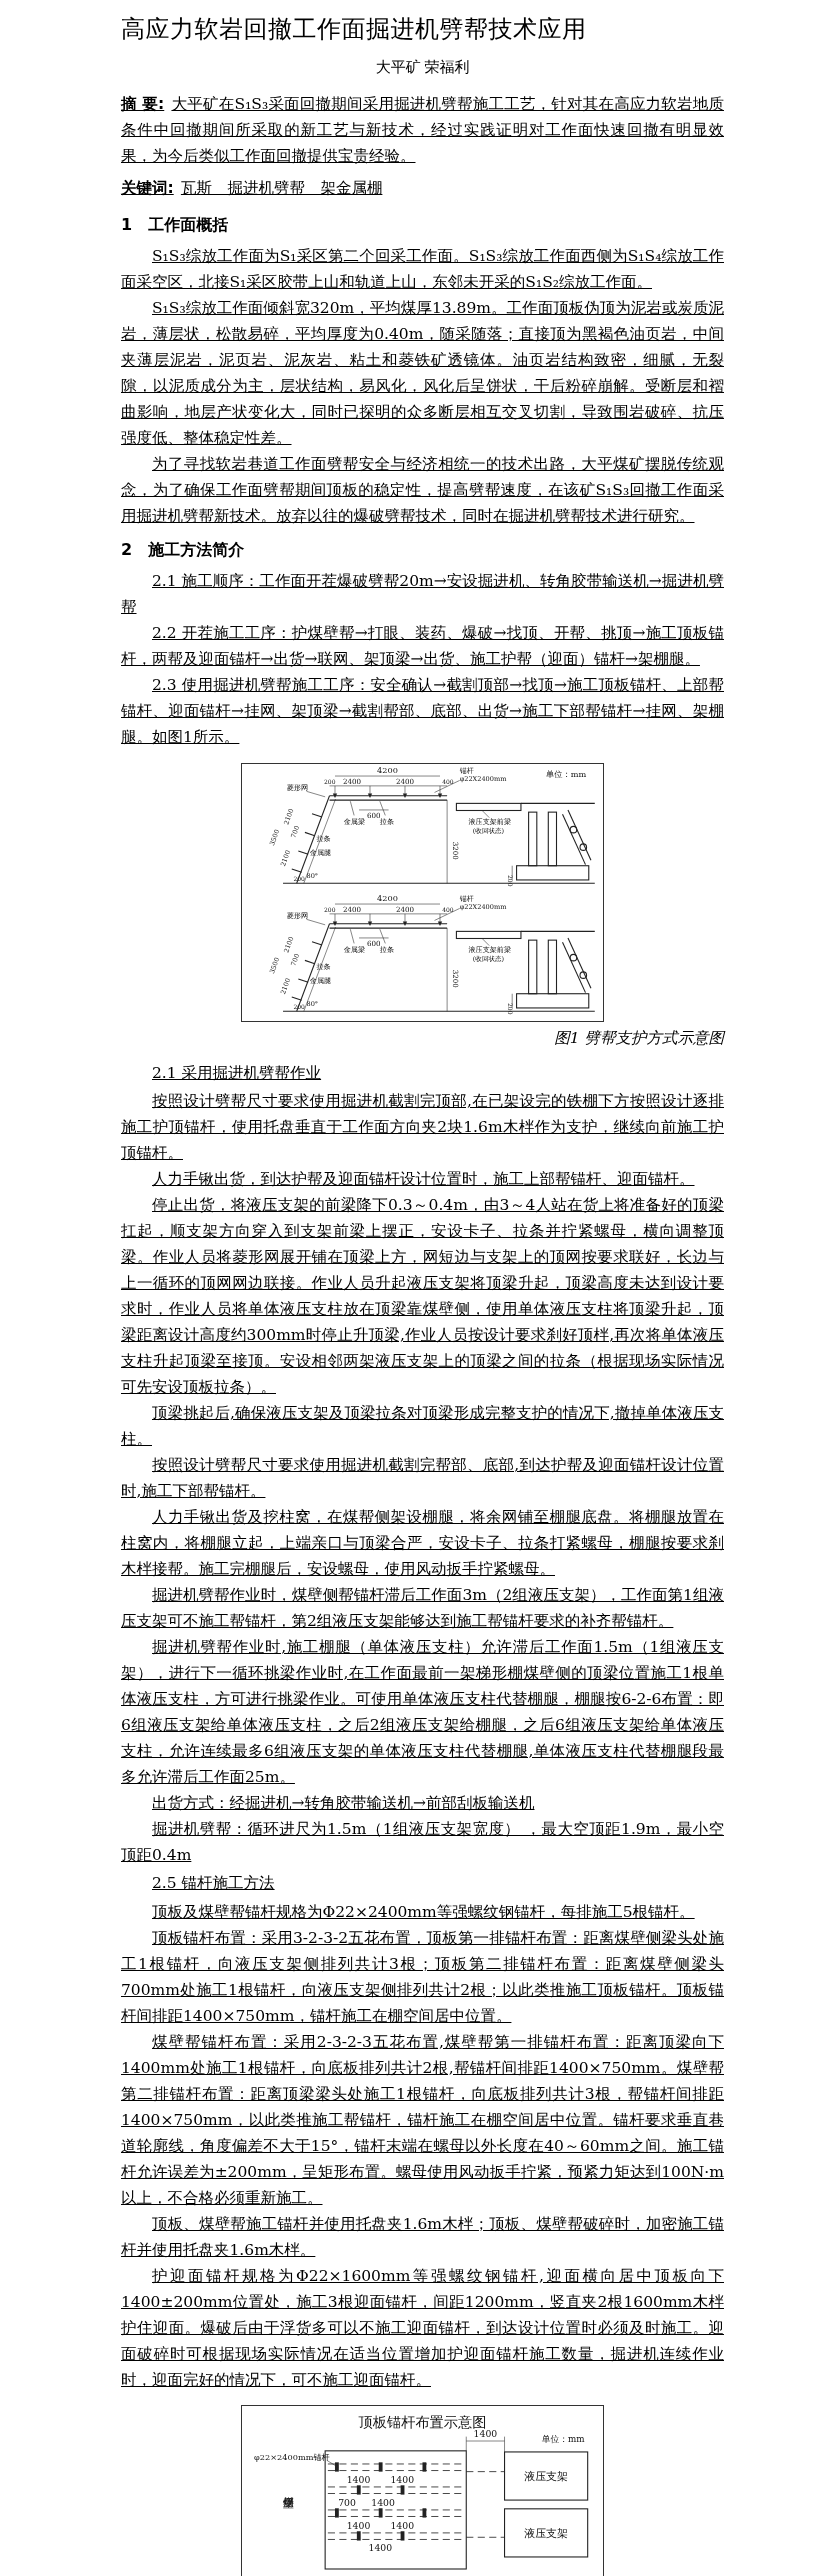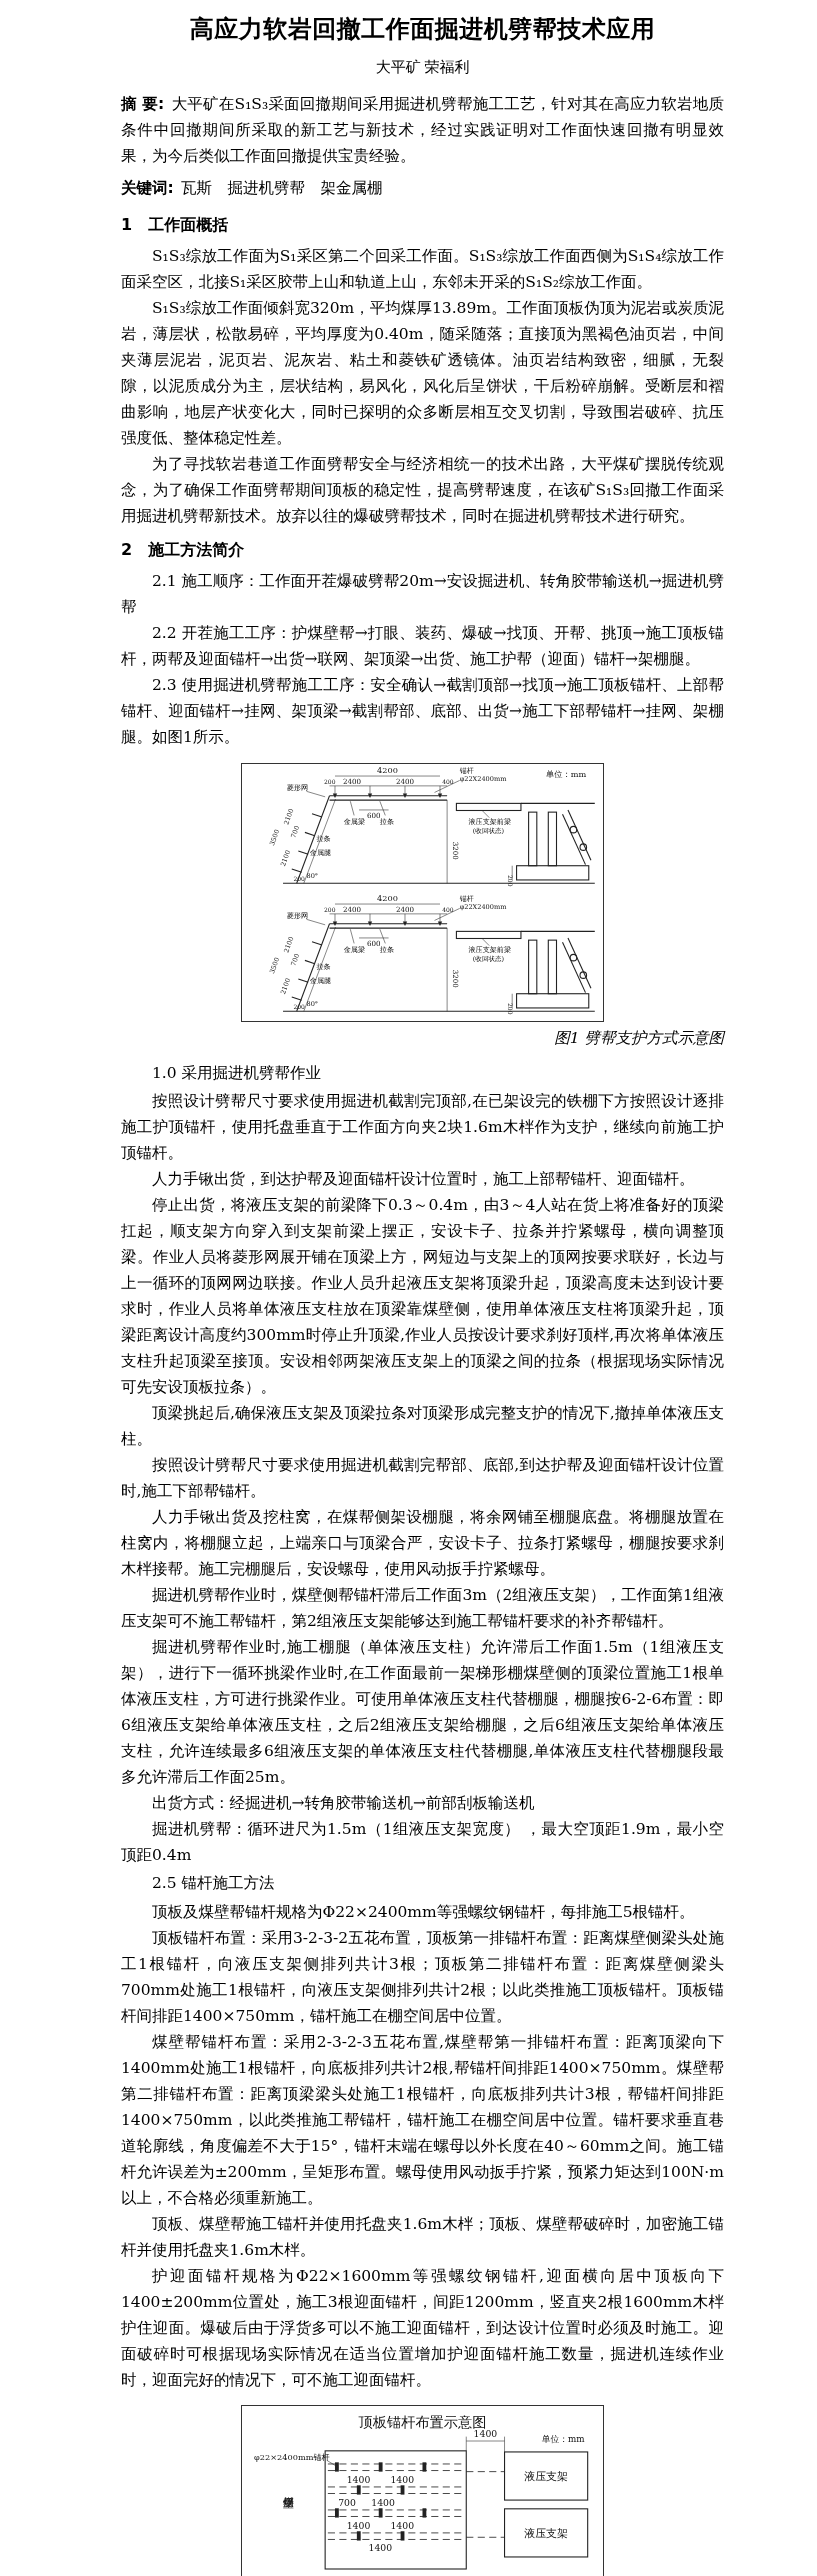--- a/index.html
+++ b/index.html
@@ -1,22 +1,22 @@
 <!DOCTYPE html>
 <html style="font-size:8.2px"><head>
 <meta charset="utf-8">
 <style>
   html,body{margin:0;padding:0;background:#ffffff;}
   body{width:818px;min-height:3315px;color:#000;
        font-family:"DejaVu Serif","Liberation Serif",serif;}
   .page{width:603px;margin-left:121px;padding-top:13.4px;}
-  .title{font-size:24px;font-weight:bold;text-align:center;margin:0 0 12.4px 0;
+  .title{font-size:24px;font-weight:normal;text-align:left;margin:0 0 12.4px 0;
          font-family:"DejaVu Sans","Liberation Sans",sans-serif;letter-spacing:0.5px;}
   .author{font-size:15px;text-align:center;margin:0 0 14.4px 0;font-family:Liberation Serif, serif;}
-  p{margin:0;font-size:15.5px;line-height:26px;text-align:justify;}
+  p{margin:0;font-size:15.5px;line-height:26px;text-align:justify;text-decoration:underline;}
   .abs{margin-bottom:4.1px;}
   .lab{font-weight:bold;font-family:"DejaVu Sans","Liberation Sans",sans-serif;margin-right:7.2px;}
   .kw{margin:6.2px 0 13.4px 0;}
   h2{font-size:16px;margin:11.3px 0 7.2px 0;font-weight:bold;
      font-family:"DejaVu Sans","Liberation Sans",sans-serif;}
   .ind{text-indent:2em;}
   .subh{text-indent:2em;margin:2.1px 0;}
   .figbox{width:361px;margin:12.4px auto 4.1px auto;border:1px solid #333;background:#fff;}
   .figbox svg{display:block;width:100%;height:auto;}
   .cap{text-align:right;font-size:15.5px;line-height:24px;margin:3.1px 0 10.3px 0;font-style:italic;}
@@ -174,21 +174,21 @@
       <text x="94" y="214" font-size="11">200</text>
       <text x="118" y="208" font-size="12">80°</text>
       <text x="386" y="142" font-size="13" transform="rotate(90 386 142)">3200</text>
       <text x="414" y="110" font-size="13">液压支架前梁</text>
       <text x="422" y="127" font-size="12">(收回状态)</text>
       <text x="486" y="203" font-size="11" transform="rotate(90 486 203)">200</text>
     </svg>
   </div>
   <div class="cap">图1 劈帮支护方式示意图</div>
 
-  <p class="subh">1.0 采用掘进机劈帮作业</p>
+  <p class="subh">2.1 采用掘进机劈帮作业</p>
   <p class="ind">按照设计劈帮尺寸要求使用掘进机截割完顶部,在已架设完的铁棚下方按照设计逐排施工护顶锚杆，使用托盘垂直于工作面方向夹2块1.6m木柈作为支护，继续向前施工护顶锚杆。</p>
   <p class="ind">人力手锹出货，到达护帮及迎面锚杆设计位置时，施工上部帮锚杆、迎面锚杆。</p>
   <p class="ind">停止出货，将液压支架的前梁降下0.3～0.4m，由3～4人站在货上将准备好的顶梁扛起，顺支架方向穿入到支架前梁上摆正，安设卡子、拉条并拧紧螺母，横向调整顶梁。作业人员将菱形网展开铺在顶梁上方，网短边与支架上的顶网按要求联好，长边与上一循环的顶网网边联接。作业人员升起液压支架将顶梁升起，顶梁高度未达到设计要求时，作业人员将单体液压支柱放在顶梁靠煤壁侧，使用单体液压支柱将顶梁升起，顶梁距离设计高度约300mm时停止升顶梁,作业人员按设计要求刹好顶柈,再次将单体液压支柱升起顶梁至接顶。安设相邻两架液压支架上的顶梁之间的拉条（根据现场实际情况可先安设顶板拉条）。</p>
   <p class="ind">顶梁挑起后,确保液压支架及顶梁拉条对顶梁形成完整支护的情况下,撤掉单体液压支柱。</p>
   <p class="ind">按照设计劈帮尺寸要求使用掘进机截割完帮部、底部,到达护帮及迎面锚杆设计位置时,施工下部帮锚杆。</p>
   <p class="ind">人力手锹出货及挖柱窝，在煤帮侧架设棚腿，将余网铺至棚腿底盘。将棚腿放置在柱窝内，将棚腿立起，上端亲口与顶梁合严，安设卡子、拉条打紧螺母，棚腿按要求刹木柈接帮。施工完棚腿后，安设螺母，使用风动扳手拧紧螺母。</p>
   <p class="ind">掘进机劈帮作业时，煤壁侧帮锚杆滞后工作面3m（2组液压支架），工作面第1组液压支架可不施工帮锚杆，第2组液压支架能够达到施工帮锚杆要求的补齐帮锚杆。</p>
   <p class="ind">掘进机劈帮作业时,施工棚腿（单体液压支柱）允许滞后工作面1.5m（1组液压支架），进行下一循环挑梁作业时,在工作面最前一架梯形棚煤壁侧的顶梁位置施工1根单体液压支柱，方可进行挑梁作业。可使用单体液压支柱代替棚腿，棚腿按6-2-6布置：即6组液压支架给单体液压支柱，之后2组液压支架给棚腿，之后6组液压支架给单体液压支柱，允许连续最多6组液压支架的单体液压支柱代替棚腿,单体液压支柱代替棚腿段最多允许滞后工作面25m。</p>
   <p class="ind">出货方式：经掘进机→转角胶带输送机→前部刮板输送机</p>
   <p class="ind">掘进机劈帮：循环进尺为1.5m（1组液压支架宽度） ，最大空顶距1.9m，最小空顶距0.4m</p>

